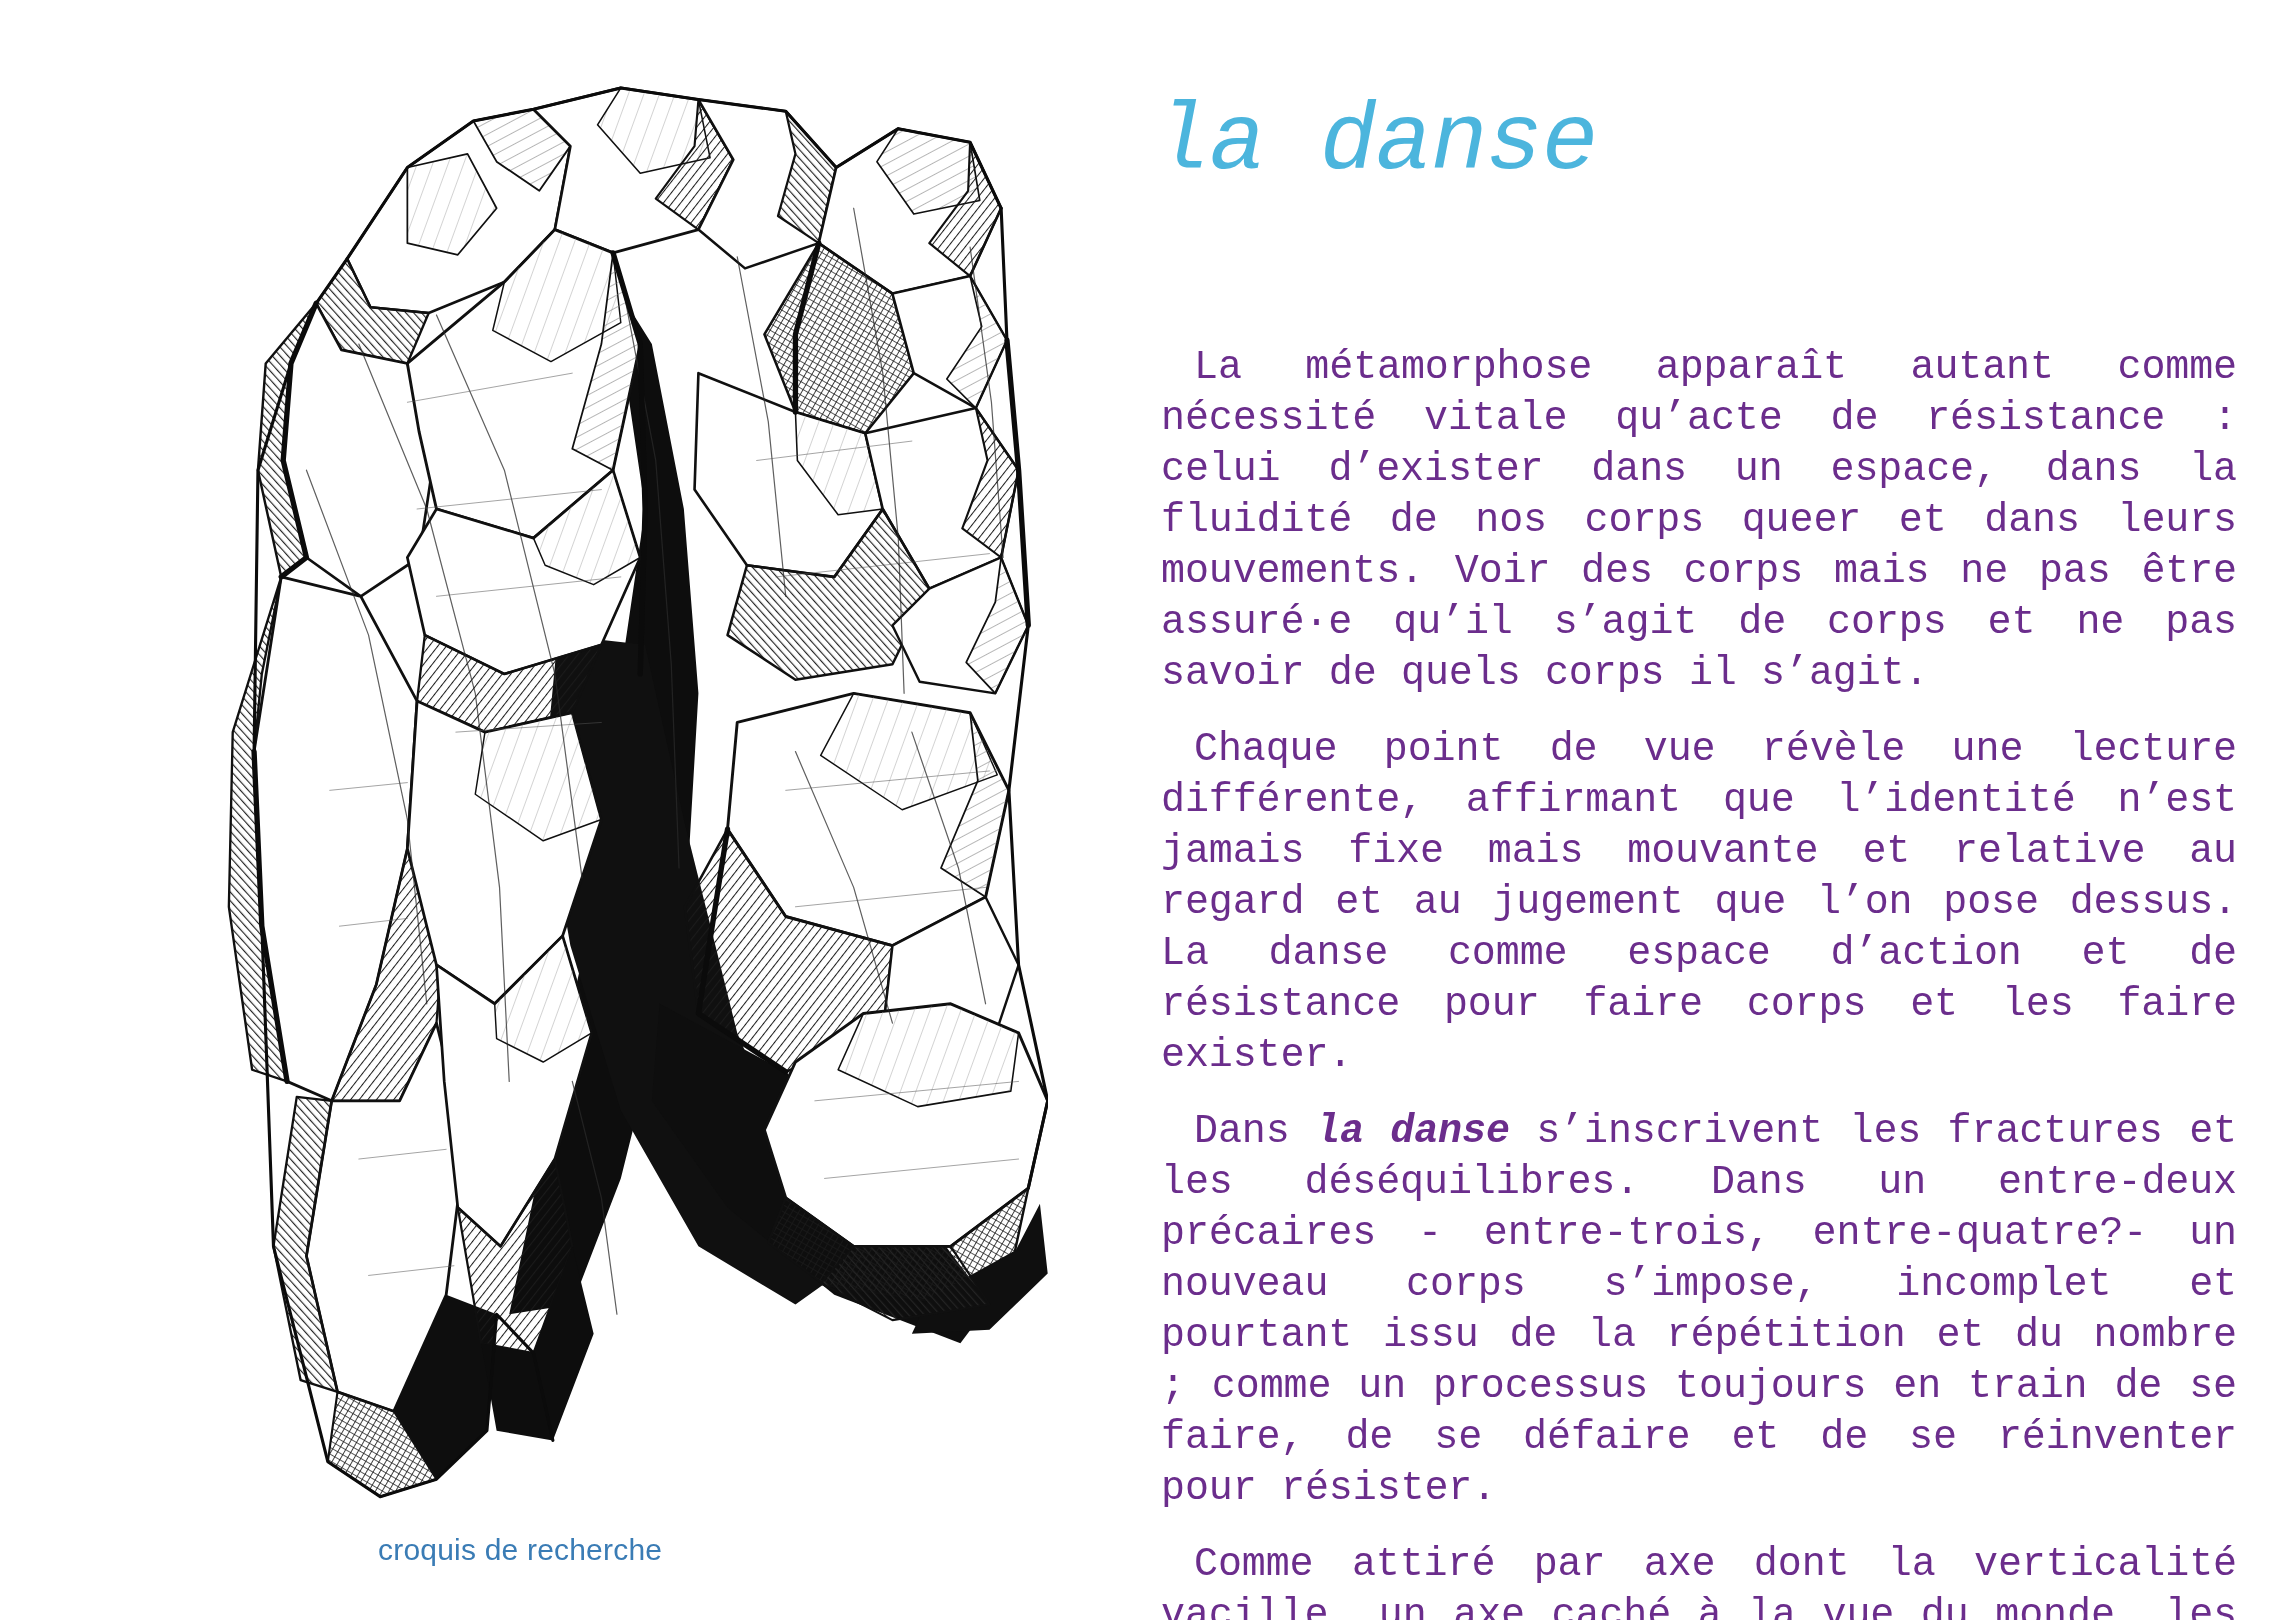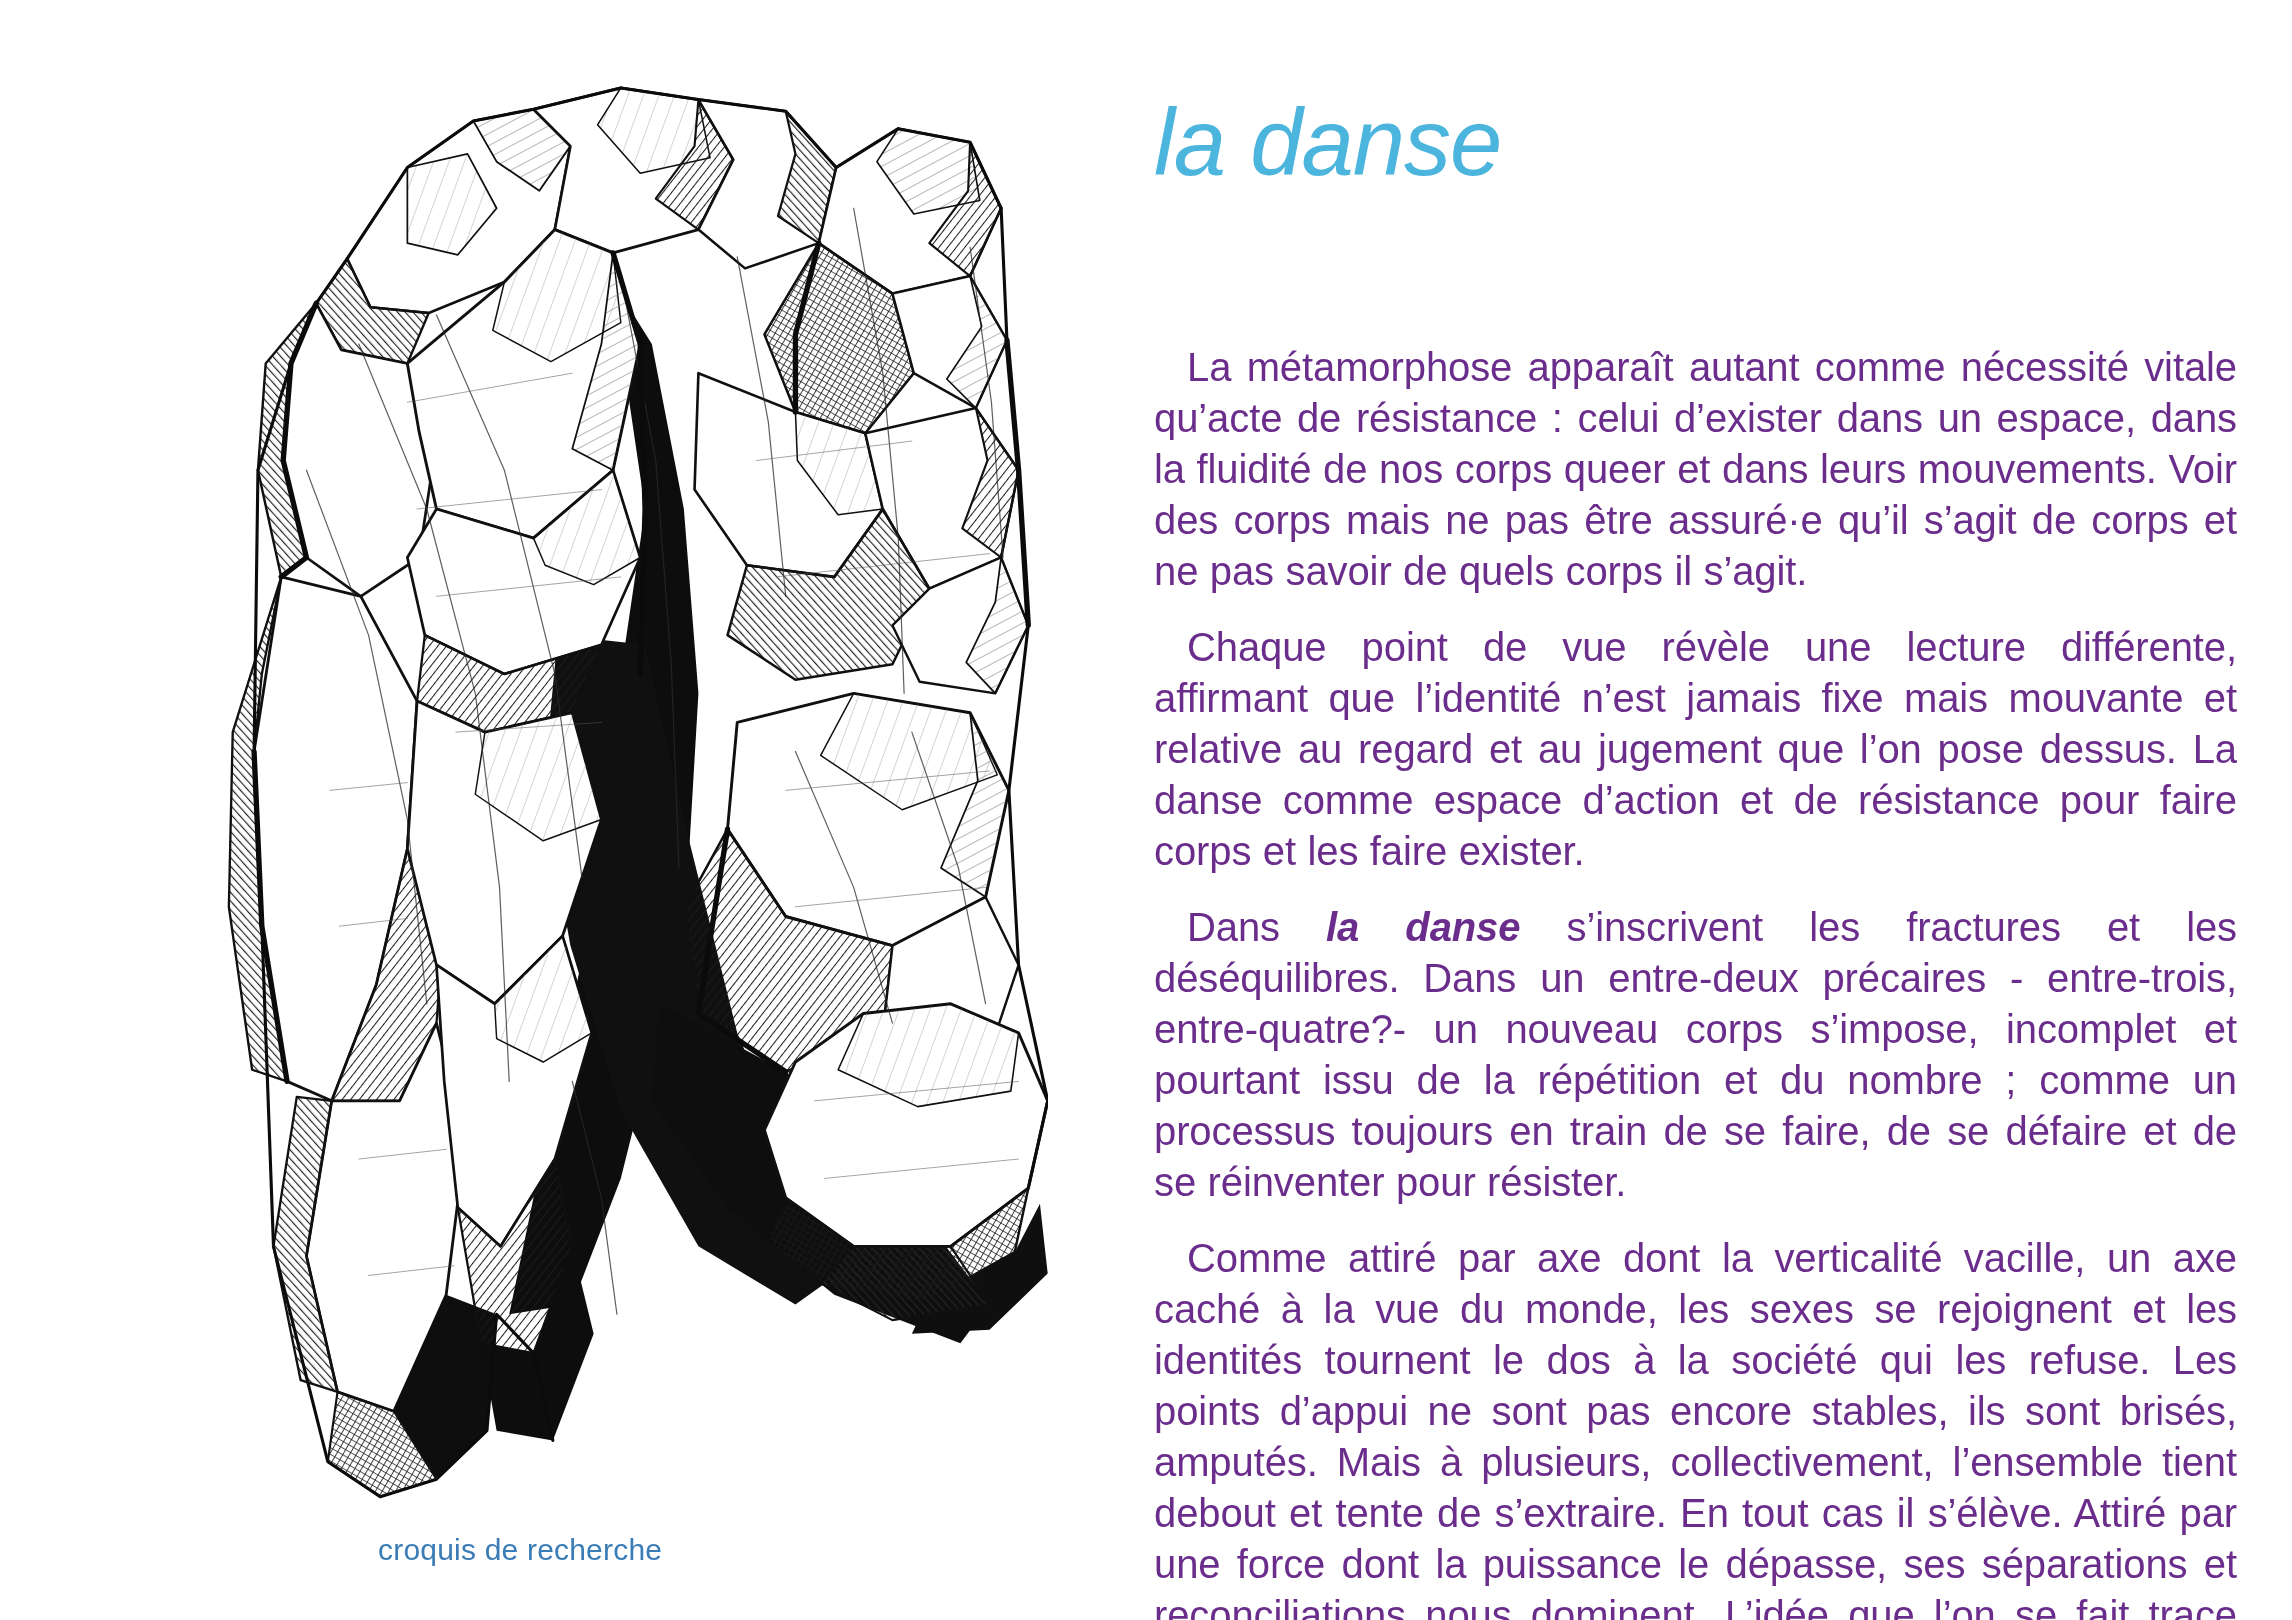--- a/index.html
+++ b/index.html
@@ -14,39 +14,39 @@
   
   .art-pane{position:absolute;left:0;top:0;width:1067px;height:1621px;}
   .art-svg{position:absolute;left:116px;top:53px;width:932px;height:1465px;}
   .caption{
     position:absolute;left:378px;top:1533px;width:505px;
     font-size:30px;letter-spacing:0.2px;
     color:#3a7cb5;white-space:nowrap;
   }
 
   
-  .text-pane{position:absolute;left:1150px;top:0;width:1089px;height:1621px;}
+  .text-pane{position:absolute;left:1150px;top:0;width:1089px;height:1621px;font-family:Liberation Mono, monospace;}
   .doc-title{
     position:absolute;left:3.9px;top:31px;
     font-size:94px;font-style:italic;font-weight:400;
     color:#4cb5dd;letter-spacing:-1px;line-height:1.05;
     white-space:nowrap;
   }
   .body-copy{
     position:absolute;left:0;top:342px;width:1087px;
     color:#6b2d8c;
     font-size:40px;
     line-height:51px;
     text-align:justify;
     text-justify:inter-word;
     font-stretch:condensed;
     letter-spacing:-0.1px;
     word-spacing:0.5px;
   }
-  .body-copy p{margin:0 0 25px 4px;text-indent:33px;}
+  .body-copy p{margin:0 0 25px 11px;text-indent:33px;}
   .body-copy p:last-child{margin-bottom:0;}
   .body-copy p .tail{display:inline;}
   .em-title{font-style:italic;font-weight:bold;}
   
 </style>
 </head>
 <body>
 
 <div class="page">
 

